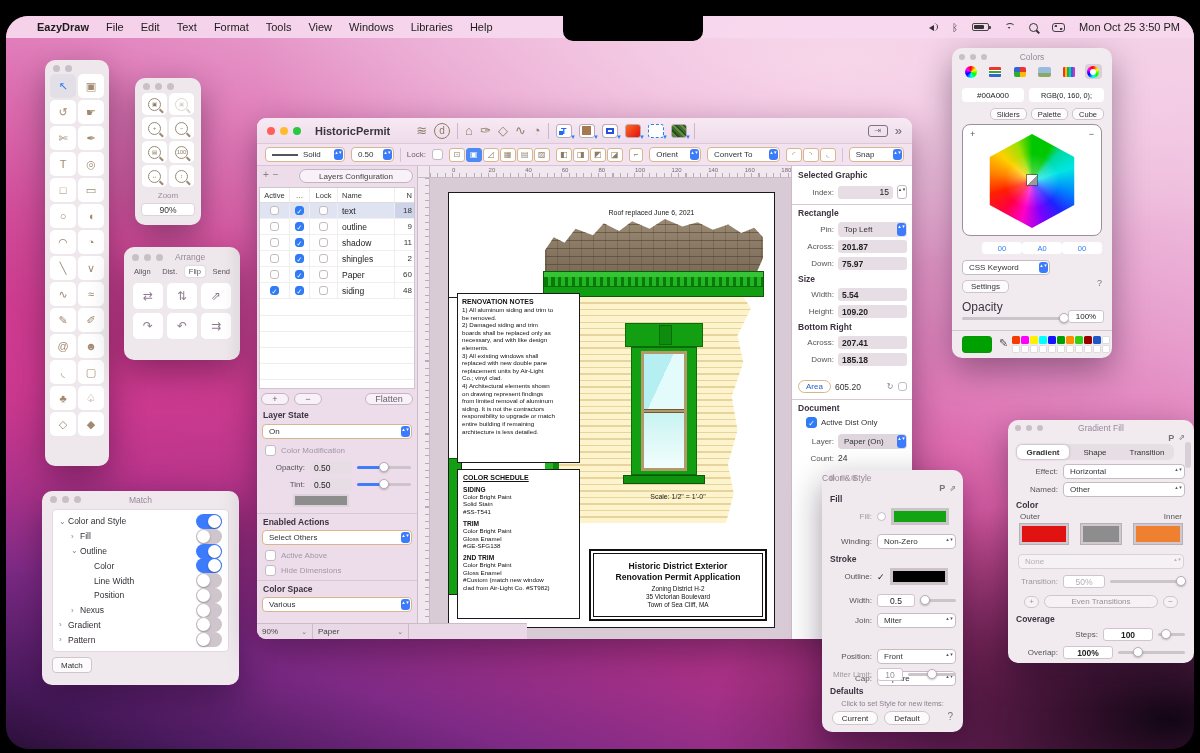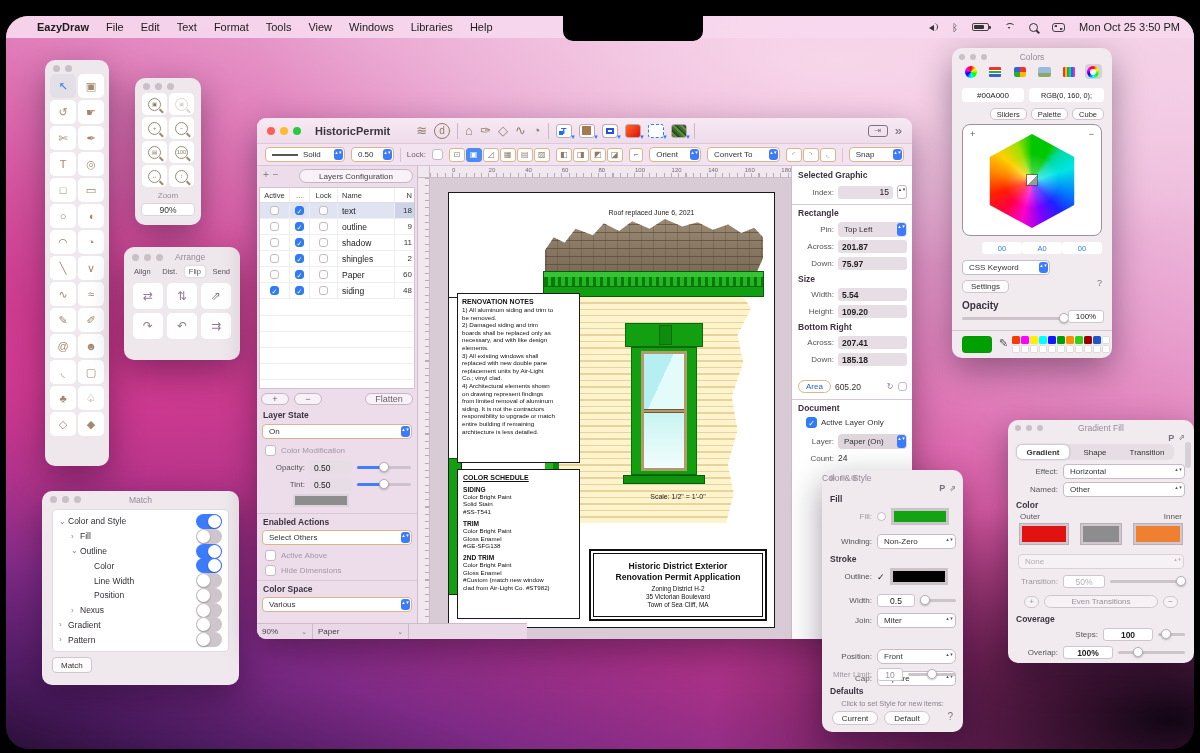--- a/index.html
+++ b/index.html
@@ -250,21 +250,21 @@
   .hex6{position:absolute;left:50%;top:8px;width:96px;height:96px;margin-left:-48px;
     background:radial-gradient(circle at 50% 50%, rgba(255,255,255,.25) 0 14%, transparent 40%),
       conic-gradient(from 0deg,#00c800 0 8%,#00d9a0 12%,#00e5e5 20%,#0080ff 30%,#2020ff 38%,#8000ff 46%,#ff00c8 54%,#ff0040 62%,#ff2000 70%,#ff8000 78%,#ffd000 86%,#a0e000 94%,#00c800 100%);
     clip-path:polygon(50% 1%,94% 25%,94% 75%,50% 99%,6% 75%,6% 25%);}
   .cubeglyph{position:absolute;left:50%;top:50%;width:10px;height:10px;margin:-5px 0 0 -5px;background:linear-gradient(135deg,#fff 0 50%,#9a9a9a 50%);box-shadow:0 0 0 1px rgba(60,60,60,.6);}
   .cp-trip{position:absolute;top:194px;left:10px;right:10px;display:flex;justify-content:flex-end;}
   .cp-trip .t{width:40px;height:12px;background:#fff;border-radius:4px;font-size:7.5px;color:#2f7cf6;display:flex;align-items:center;justify-content:center;}
   .cp-css{position:absolute;top:212px;left:10px;width:88px;}
   .cp-settings{position:absolute;top:232px;left:10px;}
   .cp-q{position:absolute;top:230px;right:10px;color:#777;font-size:9px;}
-  .cp-op-label{position:absolute;top:252px;left:10px;font-size:10px;font-weight:bold;color:#3c3340;}
+  .cp-op-label{position:absolute;top:252px;left:10px;font-size:12px;font-weight:normal;color:#3c3340;}
   .cp-op-sl{position:absolute;top:269px;left:10px;width:102px;}
   .cp-op-val{position:absolute;top:262px;right:8px;width:36px;height:13px;background:#fff;border:1px solid #cfc6cd;border-radius:3px;font-size:8px;display:flex;align-items:center;justify-content:center;color:#222;}
   .cp-hr{position:absolute;top:282px;left:0;right:0;}
   .cp-cur{position:absolute;top:288px;left:10px;width:30px;height:17px;border-radius:4px;box-shadow:inset 0 0 1px rgba(0,0,0,.4);}
   .cp-drop{position:absolute;top:288px;left:46px;font-size:11px;color:#555;transform:rotate(90deg);}
   .cp-swgrid{position:absolute;top:288px;left:60px;right:6px;display:grid;grid-template-columns:repeat(11,8.2px);grid-auto-rows:8.2px;gap:.8px;}
   .swc{border-radius:1.5px;}
   .swc.empty{background:#fff;box-shadow:inset 0 0 0 1px #ddd;}
   
   .cs-pal{left:816px;top:454px;width:141px;height:262px;background:#f0eaef;z-index:40;font-size:8px;color:#555;}
@@ -1117,21 +1117,21 @@
       <div class="rp-row" style="top:214px;left:6px;">
         <span class="area-pill">Area</span>
         <span style="font-size:8.5px;color:#333;">605.20</span>
         <span style="margin-left:auto;color:#8a8090;">↻</span>
         <span class="cb small"></span>
       </div>
       <div class="sline" style="top:233px;"></div>
       <div class="rp-hdr" style="top:237px;">Document</div>
       <div class="rp-row" style="top:251px;left:14px;">
         <span class="cb on"></span>
-        <span style="font-size:8px;color:#333;">Active Layer Only</span>
+        <span style="font-size:8px;color:#333;">Active Dist Only</span>
       </div>
       <div class="rp-row" style="top:268px;">
         <span class="rl">Layer:</span>
         <span class="pill gray" style="flex:1;background:#ded5dd;border:none;">
           <span>Paper (On)</span>
             <span class="chip" style="background:#3d7bfd;color:#fff;">▴ ▾</span>
         </span>
       </div>
       <div class="rp-row" style="top:287px;">
         <span class="rl">Count:</span>
@@ -1291,21 +1291,21 @@
     </div>
     <div class="cs-row" style="top:161px;margin-top:40px;">
       <span class="rl">Cap:</span>
       <span class="pill gray" style="flex:1;">
         <span>Square</span>
           <span class="chip">▴ ▾</span>
       </span>
     </div>
     <div class="cs-row" style="top:179px;">
       <span class="rl">Position:</span>
-      <span class="pill gray" style="flex:1;border-radius:6px;">
+      <span class="pill gray" style="flex:1;">
         <span>Front</span>
           <span class="chip">▴ ▾</span>
       </span>
     </div>
     <div class="cs-row" style="top:198px;">
       <span class="rl dim-label">Miter Limit:</span>
       <span class="field white" style="width:26px;justify-content:center;color:#9a909a;">10</span>
       <span class="sl" style="flex:1;">
           <span class="kn" style="left:50%;"></span>
         </span>

